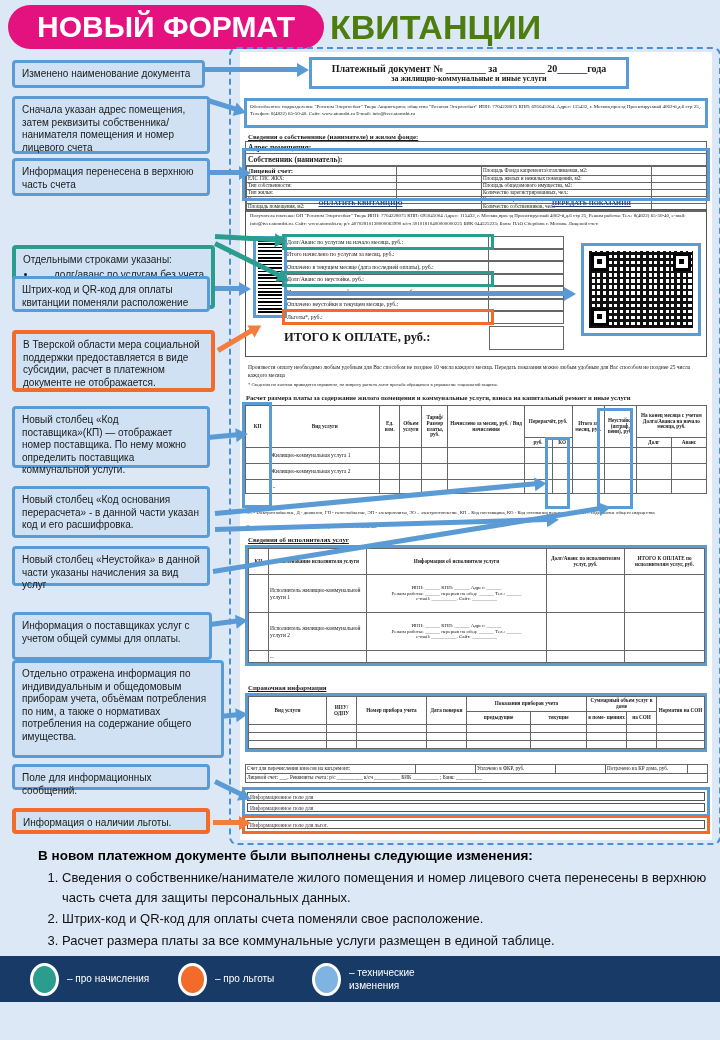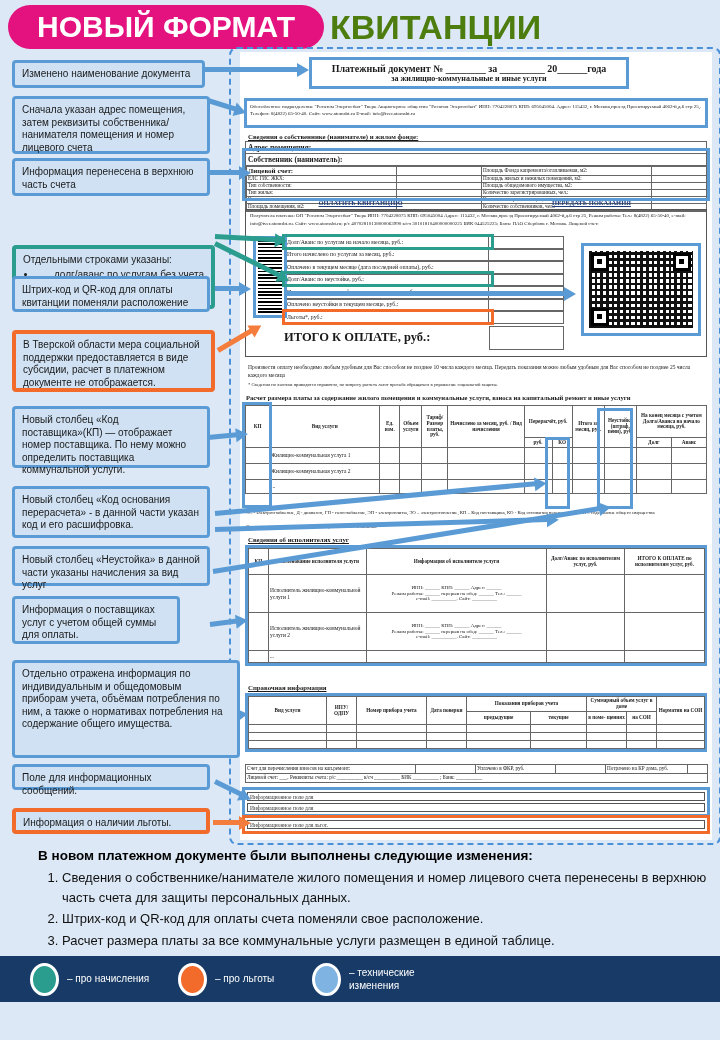--- a/index.html
+++ b/index.html
@@ -444,22 +444,22 @@
     <ul>
       <li>долг/аванс по услугам без учета неустойки</li>
       <li>долг/аванс по неустойке</li>
     </ul>
   </div>
   <div class="callout" style="left:12px;top:276px;width:198px;height:36px;">Штрих-код и QR-код для оплаты квитанции поменяли расположение</div>
   <div class="callout orange" style="left:12px;top:330px;width:203px;height:62px;">В Тверской области мера социальной поддержки предоставляется в виде субсидии, расчет в платежном документе не отображается.</div>
   <div class="callout" style="left:12px;top:406px;width:198px;height:62px;">Новый  столбец «Код поставщика»(КП) — отображает номер поставщика. По нему можно определить поставщика коммунальной услуги.</div>
   <div class="callout" style="left:12px;top:486px;width:198px;height:52px;">Новый  столбец «Код основания перерасчета» - в данной части указан код и его расшифровка.</div>
   <div class="callout" style="left:12px;top:546px;width:198px;height:40px;">Новый столбец «Неустойка» в данной части указаны начисления за вид услуг</div>
-  <div class="callout" style="left:12px;top:596px;width:168px;height:48px;">Информация о поставщиках услуг с учетом общей суммы для оплаты.</div>
-  <div class="callout" style="left:12px;top:660px;width:228px;height:98px;">Отдельно отражена информация по индивидуальным и общедомовым приборам учета, объёмам потребления по ним, а также о нормативах потребления на содержание общего имущества.</div>
+  <div class="callout" style="left:12px;top:612px;width:200px;height:48px;">Информация о поставщиках услуг с учетом общей суммы для оплаты.</div>
+  <div class="callout" style="left:12px;top:660px;width:212px;height:98px;">Отдельно отражена информация по индивидуальным и общедомовым приборам учета, объёмам потребления по ним, а также о нормативах потребления на содержание общего имущества.</div>
   <div class="callout" style="left:12px;top:764px;width:198px;height:26px;">Поле для информационных сообщений.</div>
   <div class="callout orange" style="left:12px;top:808px;width:198px;height:26px;">Информация о наличии льготы.</div>
 
   <div class="arr blue" style="left:205px;top:67px;width:93px;"></div>
   <div class="arr blue" style="left:208px;top:98px;width:29px;transform:rotate(17.1deg);"></div>
   <div class="arr blue" style="left:210px;top:170px;width:30px;"></div>
   <div class="arr green" style="left:215px;top:234px;width:61px;transform:rotate(3.1deg);"></div>
   <div class="arr green" style="left:215px;top:241px;width:72px;transform:rotate(26.3deg);"></div>
   <div class="arr blue" style="left:208px;top:286px;width:32px;"></div>
   <div class="arr blue" style="left:285px;top:291px;width:280px;"></div>

